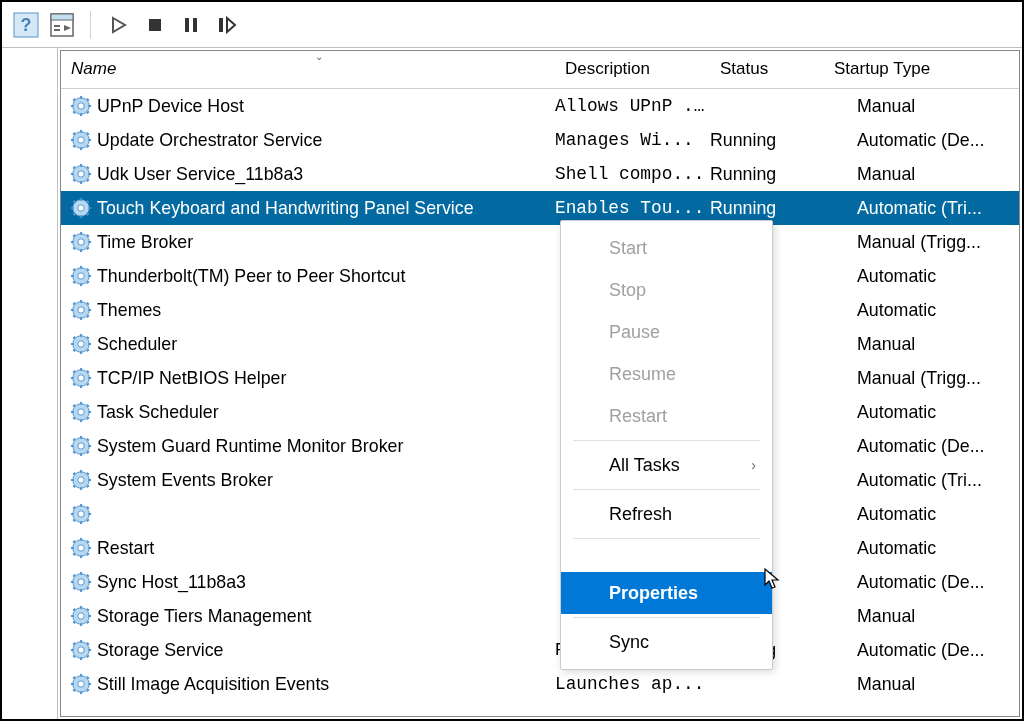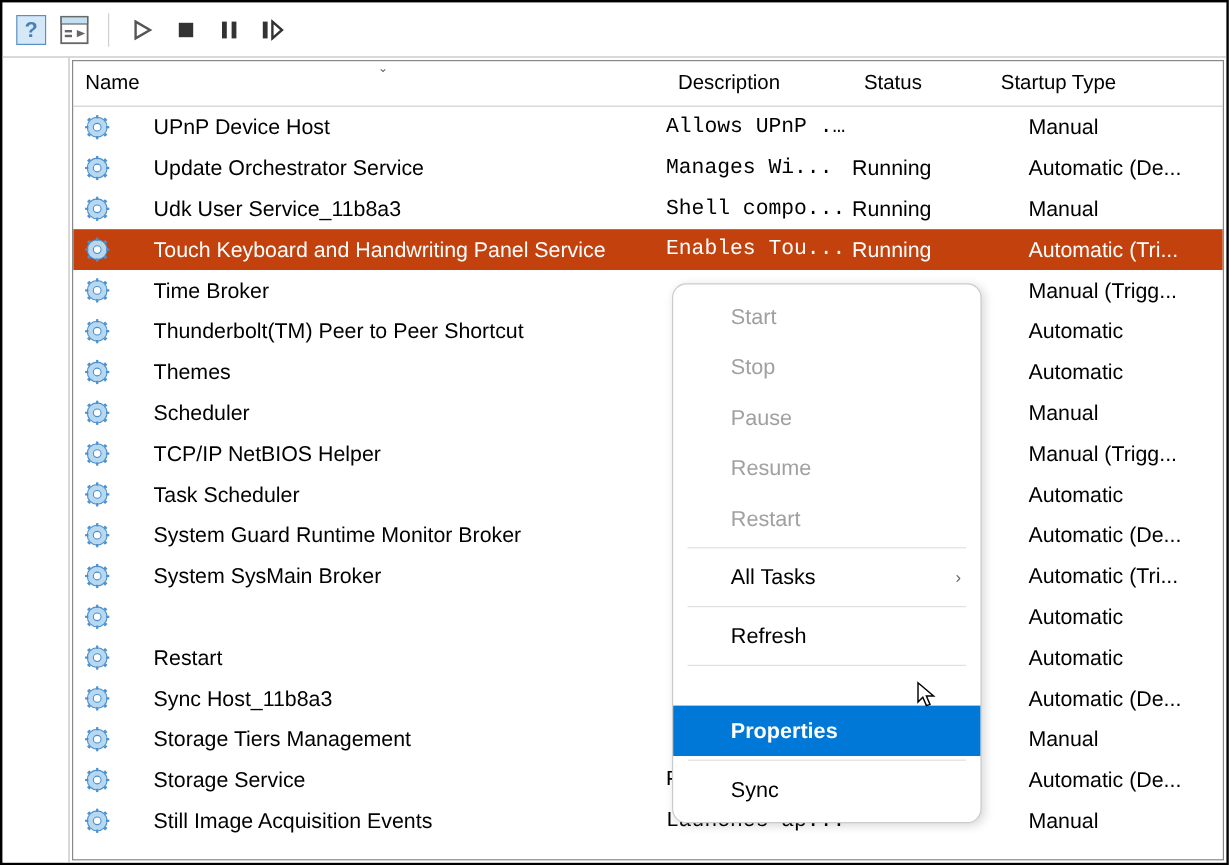--- a/index.html
+++ b/index.html
@@ -8,38 +8,38 @@
     .toolbar { height: 46px; border-bottom: 1px solid #c0c0c0; display: flex; align-items: center; padding: 0 8px; gap: 4px; }
     .toolbar-sep { width: 1px; height: 28px; background: #d0d0d0; margin: 0 8px; }
     .toolbar-btn { width: 32px; height: 32px; display: flex; align-items: center; justify-content: center; cursor: pointer; }
     
     .main-area { display: flex; height: calc(100% - 46px); }
     .left-panel { width: 56px; border-right: 1px solid #c0c0c0; }
     .services-panel { flex: 1; display: flex; flex-direction: column; border: 1px solid #888; margin: 2px; }
     
     .header-row { display: flex; height: 38px; border-bottom: 1px solid #d0d0d0; position: relative; }
     .header-cell { padding: 8px 10px; font-size: 17px; color: #000; }
-    .header-cell.name { flex: 0 0 494px; }
+    .header-cell.name { flex: 0 0 494px; font-style: italic; }
     .header-cell.desc { flex: 0 0 155px; }
     .header-cell.status { flex: 0 0 114px; }
     .header-cell.startup { flex: 1; }
     .sort-indicator { position: absolute; left: 254px; top: -0.5px; font-size: 10px; color: #666; }
     
     .services-list { flex: 1; overflow: hidden; }
     .service-row { display: flex; height: 34px; align-items: center; }
-    .service-row.selected { background: #c2410c; color: #fff; }
+    .service-row.selected { background: #0369a1; color: #fff; }
     .cell { padding: 4px 0; font-size: 17.8px; white-space: nowrap; overflow: hidden; text-overflow: ellipsis; }
-    .cell.name { flex: 0 0 494px; display: flex; align-items: center; padding-left: 8px; gap: 31px; }
+    .cell.name { flex: 0 0 494px; display: flex; align-items: center; padding-left: 8px; }
     .cell.desc { flex: 0 0 155px; font-family: Liberation Mono, monospace; }
     .cell.status { flex: 0 0 114px; }
     .cell.startup { flex: 1; margin-left: 33px; }
     
     .gear-icon { width: 24px; height: 24px; margin-right: 4px; flex-shrink: 0; display: flex; align-items: center; justify-content: center; }
     
-    .context-menu { position: absolute; left: 560px; top: 236px; width: 258px; background: #fff; border: 1px solid #ccc; box-shadow: 2px 2px 8px rgba(0,0,0,0.15); border-radius: 12px; padding: 6px 0; z-index: 100; }
+    .context-menu { position: absolute; left: 560px; top: 220px; width: 213px; background: #fff; border: 1px solid #ccc; box-shadow: 2px 2px 8px rgba(0,0,0,0.15); border-radius: 2px; padding: 6px 0; z-index: 100; }
     .menu-item { height: 42px; display: flex; align-items: center; padding: 0 20px 0 48px; font-size: 18px; cursor: pointer; position: relative; }
     .menu-item.disabled { color: #a0a0a0; cursor: default; }
     .menu-item.highlighted { background: #0078d7; color: #fff; font-weight: 600; margin-top: 33px; }
     .menu-sep { height: 1px; background: #e0e0e0; margin: 3px 12px; }
     .menu-arrow { position: absolute; right: 16px; color: #666; font-size: 14px; }
     
     .cursor-pointer { position: absolute; left: 763px; top: 567px; z-index: 200; pointer-events: none; }
   </style>
 </head>
 <body>
@@ -371,21 +371,21 @@
                   <rect x="11" y="20" width="2" height="3"></rect>
                   <rect x="1" y="11" width="3" height="2"></rect>
                   <rect x="20" y="11" width="3" height="2"></rect>
                   <rect x="3.5" y="3.5" width="2" height="3" transform="rotate(45 4.5 5)"></rect>
                   <rect x="18.5" y="3.5" width="2" height="3" transform="rotate(-45 19.5 5)"></rect>
                   <rect x="3.5" y="17.5" width="2" height="3" transform="rotate(-45 4.5 19)"></rect>
                   <rect x="18.5" y="17.5" width="2" height="3" transform="rotate(45 19.5 19)"></rect>
                 </g>
               </svg>
             </span>
-            <span>System SysMain Broker</span>
+            <span>System Events Broker</span>
           </div>
           <div class="cell desc"></div>
           <div class="cell status"></div>
           <div class="cell startup">Automatic (Tri...</div>
         </div>
         <div class="service-row">
           <div class="cell name">
             <span class="gear-icon">
               <svg width="22" height="22" viewBox="0 0 24 24">
                 <circle cx="12" cy="12" r="9" fill="#b8d8f0" stroke="#4a90d0" stroke-width="1"></circle>

